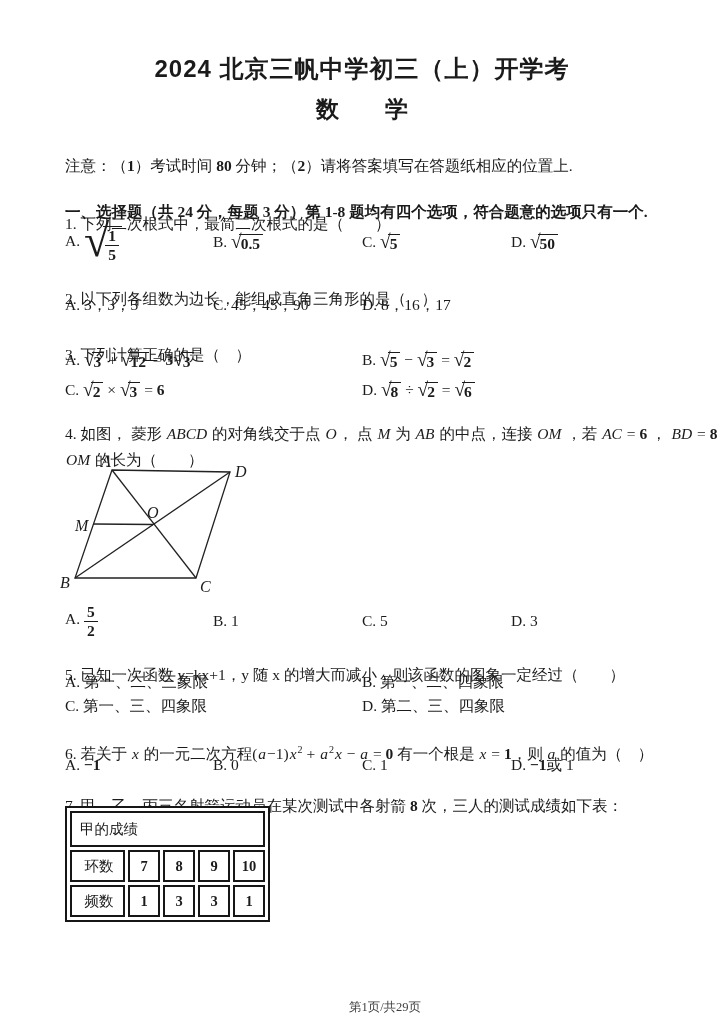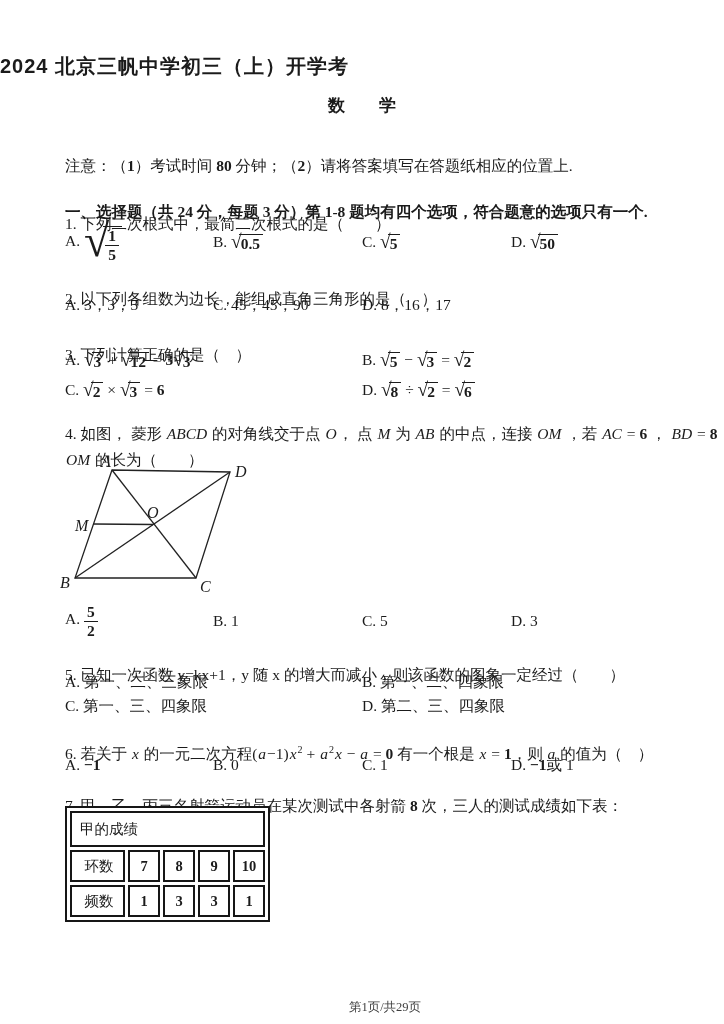--- a/index.html
+++ b/index.html
@@ -1,21 +1,21 @@
 <!DOCTYPE html>
 <html><head>
 <meta charset="utf-8">
 <style>
   html,body{margin:0;padding:0;background:#fff;}
   .page{position:relative;width:724px;height:1024px;background:#fff;overflow:hidden;
         font-family:"Liberation Serif","DejaVu Serif",serif;color:#1b1b1b;font-size:15.5px;}
-  .title{position:absolute;top:53px;left:0;width:100%;text-align:left;margin:0;
-         font-family:"Liberation Sans","DejaVu Sans",sans-serif;font-size:20px;font-weight:700;letter-spacing:1px;}
+  .title{position:absolute;top:53px;left:0;width:100%;text-align:center;margin:0;
+         font-family:"Liberation Sans","DejaVu Sans",sans-serif;font-size:24px;font-weight:700;letter-spacing:1px;}
   .subject{position:absolute;top:94px;left:0;width:100%;text-align:center;margin:0;
-           font-family:"Liberation Sans","DejaVu Sans",sans-serif;font-size:17px;font-weight:700;}
+           font-family:"Liberation Sans","DejaVu Sans",sans-serif;font-size:23px;font-weight:700;}
   .line{position:absolute;left:65px;white-space:nowrap;line-height:19px;}
   .sect{font-weight:600;}
   .row{position:absolute;left:65px;display:flex;align-items:center;}
   .r4 .opt{flex:0 0 149px;}
   .r4 .opt:first-child{flex:0 0 148px;}
   .r2 .opt{flex:0 0 297px;}
   .opt{white-space:nowrap;}
   b{font-weight:700;}
   i.v{font-style:italic;font-family:"Liberation Serif","DejaVu Serif",serif;padding:0 1px;text-align:right;}
   sup{font-size:0.65em;vertical-align:super;line-height:0;}

